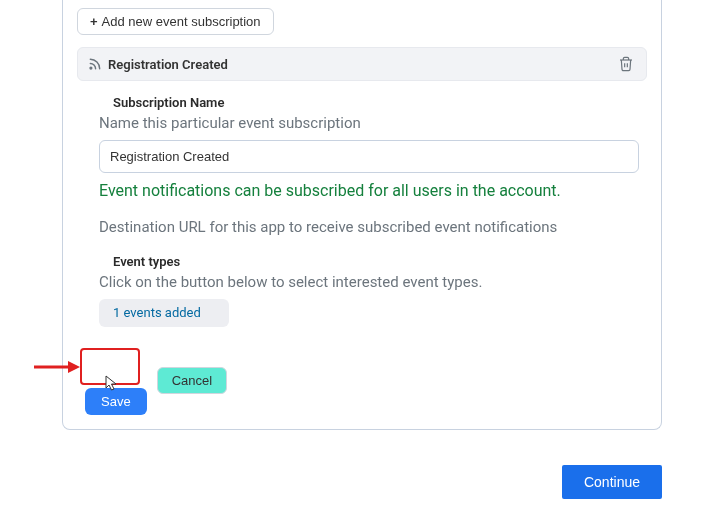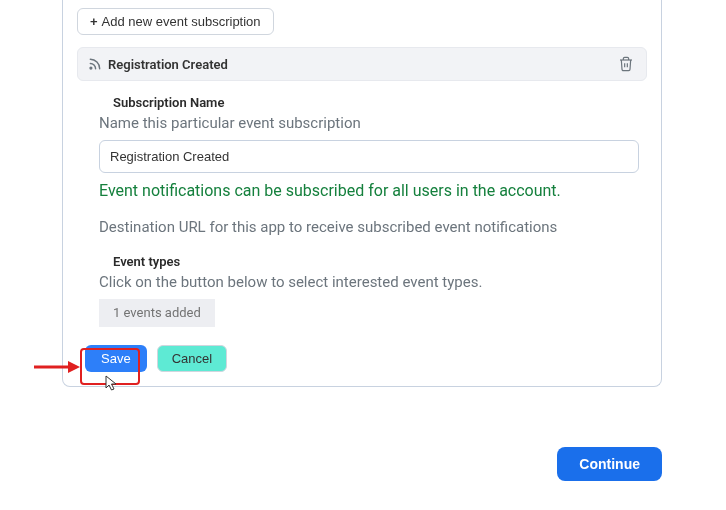--- a/index.html
+++ b/index.html
@@ -83,43 +83,44 @@
       border-radius: 6px;
       font-size: 13px;
       color: #333;
       outline: none;
       background: #fff;
     }
     .field-block { margin-bottom: 18px; }
     .chip {
       display: inline-block;
       background: #edeef2;
-      border-radius: 0;
-      padding: 6px 14px 7px 14px;
-      font-size: 13px;
-      color: #737373;
+      border-radius: 6px;
+      padding: 6px 28px 7px 14px;
+      font-size: 13px;
+      color: #0369a1;
       cursor: pointer;
     }
     .action-row {
       display: flex;
       align-items: center;
       gap: 10px;
       margin-top: 18px;
       margin-left: 8px;
       position: relative;
     }
     .primary-btn {
       background: #2d7ff9;
       color: #fff;
       border: none;
       border-radius: 6px;
       padding: 6px 16px;
       font-size: 13px;
       font-weight: 500;
       cursor: pointer;
+      margin-top: 43px;
     }
     .cancel-btn {
       background: #5eead4;
       border: 1px solid #d0d6de;
       border-radius: 6px;
       padding: 5px 14px;
       font-size: 13px;
       color: #333;
       cursor: pointer;
     }
@@ -133,28 +134,28 @@
       position: absolute;
       pointer-events: none;
     }
     .cursor-ptr {
       position: absolute;
       pointer-events: none;
     }
     .continue-btn {
       position: absolute;
       right: 64px;
-      bottom: 29px;
+      bottom: 11px;
       background: #1a6feb;
       color: #fff;
       border: none;
-      border-radius: 8px;
+      border-radius: 2px;
       padding: 9px 22px;
       font-size: 14px;
-      font-weight: 700;
+      font-weight: 400;
       cursor: pointer;
     }
   </style>
 </head>
 <body>
 
 <div class="panel">
 
   <button class="add-btn">
     <span class="plus-icon">+</span>

